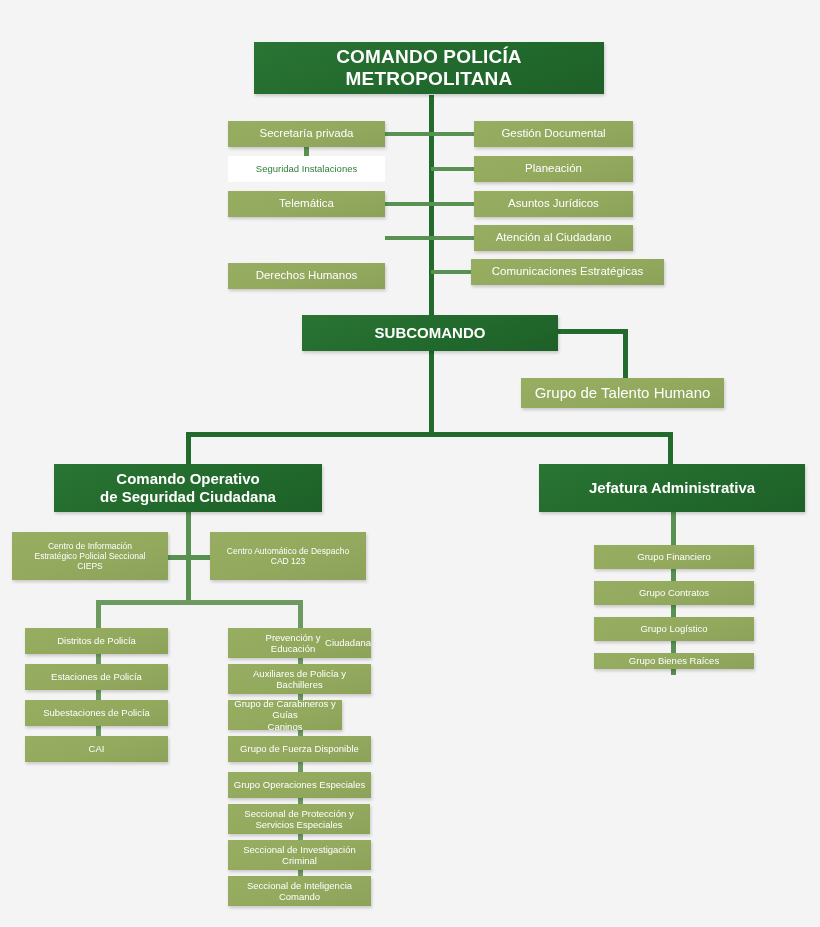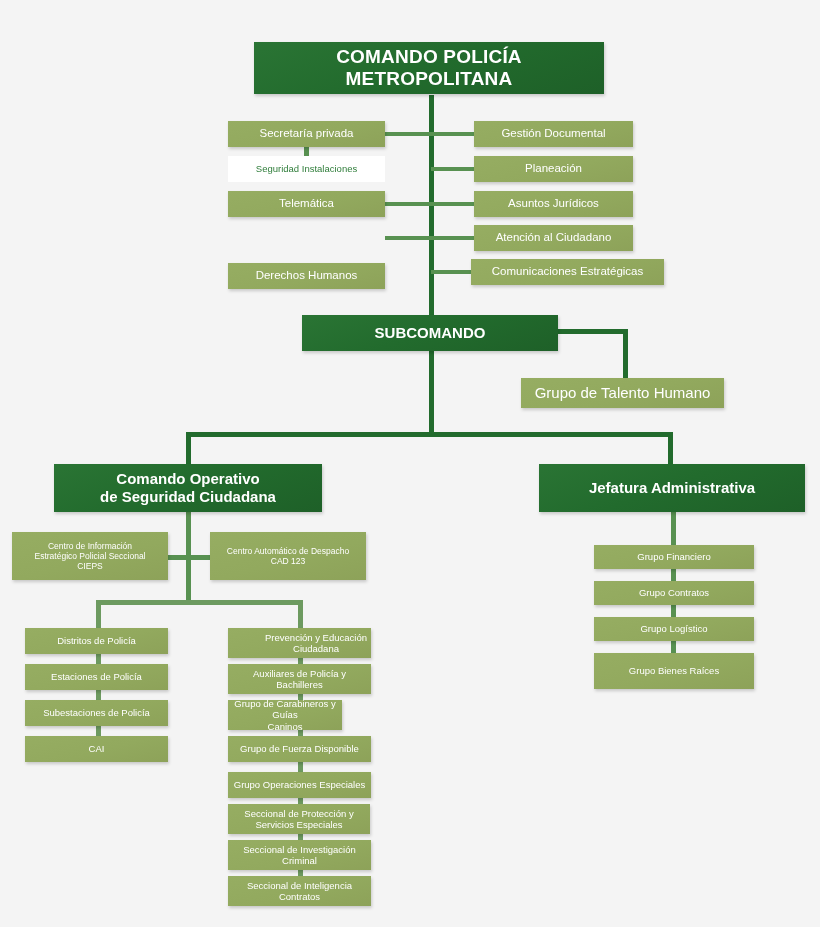--- a/index.html
+++ b/index.html
@@ -171,21 +171,21 @@
   <div class="box light t-small" style="left:25px; top:664px; width:143px; height:26px;">
     <span>Estaciones de Policía</span>
   </div>
   <div class="box light t-small" style="left:25px; top:700px; width:143px; height:26px;">
     <span>Subestaciones de Policía</span>
   </div>
   <div class="box light t-small" style="left:25px; top:736px; width:143px; height:26px;">
     <span>CAI</span>
   </div>
 
-  <div class="box light t-small" style="left:228px; top:628px; width:143px; height:30px; flex-direction:column;padding-left:33px;">
+  <div class="box light t-small" style="left:228px; top:628px; width:143px; height:30px; padding-left:33px;">
     <span>Prevención y Educación</span>
     <span>Ciudadana</span>
   </div>
   <div class="box light t-small" style="left:228px; top:664px; width:143px; height:30px; flex-direction:column;">
     <span>Auxiliares de Policía y</span>
     <span>Bachilleres</span>
   </div>
   <div class="box light t-small" style="left:228px; top:700px; width:114px; height:30px; flex-direction:column;">
     <span>Grupo de Carabineros y Guías</span>
     <span>Caninos</span>
@@ -199,32 +199,32 @@
   <div class="box light t-small" style="left:228px; top:804px; width:142px; height:30px; flex-direction:column;">
     <span>Seccional de Protección y</span>
     <span>Servicios Especiales</span>
   </div>
   <div class="box light t-small" style="left:228px; top:840px; width:143px; height:30px; flex-direction:column;">
     <span>Seccional de Investigación</span>
     <span>Criminal</span>
   </div>
   <div class="box light t-small" style="left:228px; top:876px; width:143px; height:30px; flex-direction:column;">
     <span>Seccional de Inteligencia</span>
-    <span>Contratos</span>
+    <span>Comando</span>
   </div>
 
   <div class="box dark t-branch" style="left:539px; top:464px; width:266px; height:48px;">
     <span>Jefatura Administrativa</span>
   </div>
   <div class="box light t-small" style="left:594px; top:545px; width:160px; height:24px;">
     <span>Grupo Financiero</span>
   </div>
   <div class="box light t-small" style="left:594px; top:581px; width:160px; height:24px;">
     <span>Grupo Contratos</span>
   </div>
   <div class="box light t-small" style="left:594px; top:617px; width:160px; height:24px;">
     <span>Grupo Logístico</span>
   </div>
-  <div class="box light t-small" style="left:594px; top:653px; width:160px; height:36px;">
+  <div class="box light t-small" style="left:594px; top:653px; width:160px; height:16px;">
     <span>Grupo Bienes Raíces</span>
   </div>
 
 </div>
 
 </body></html>

